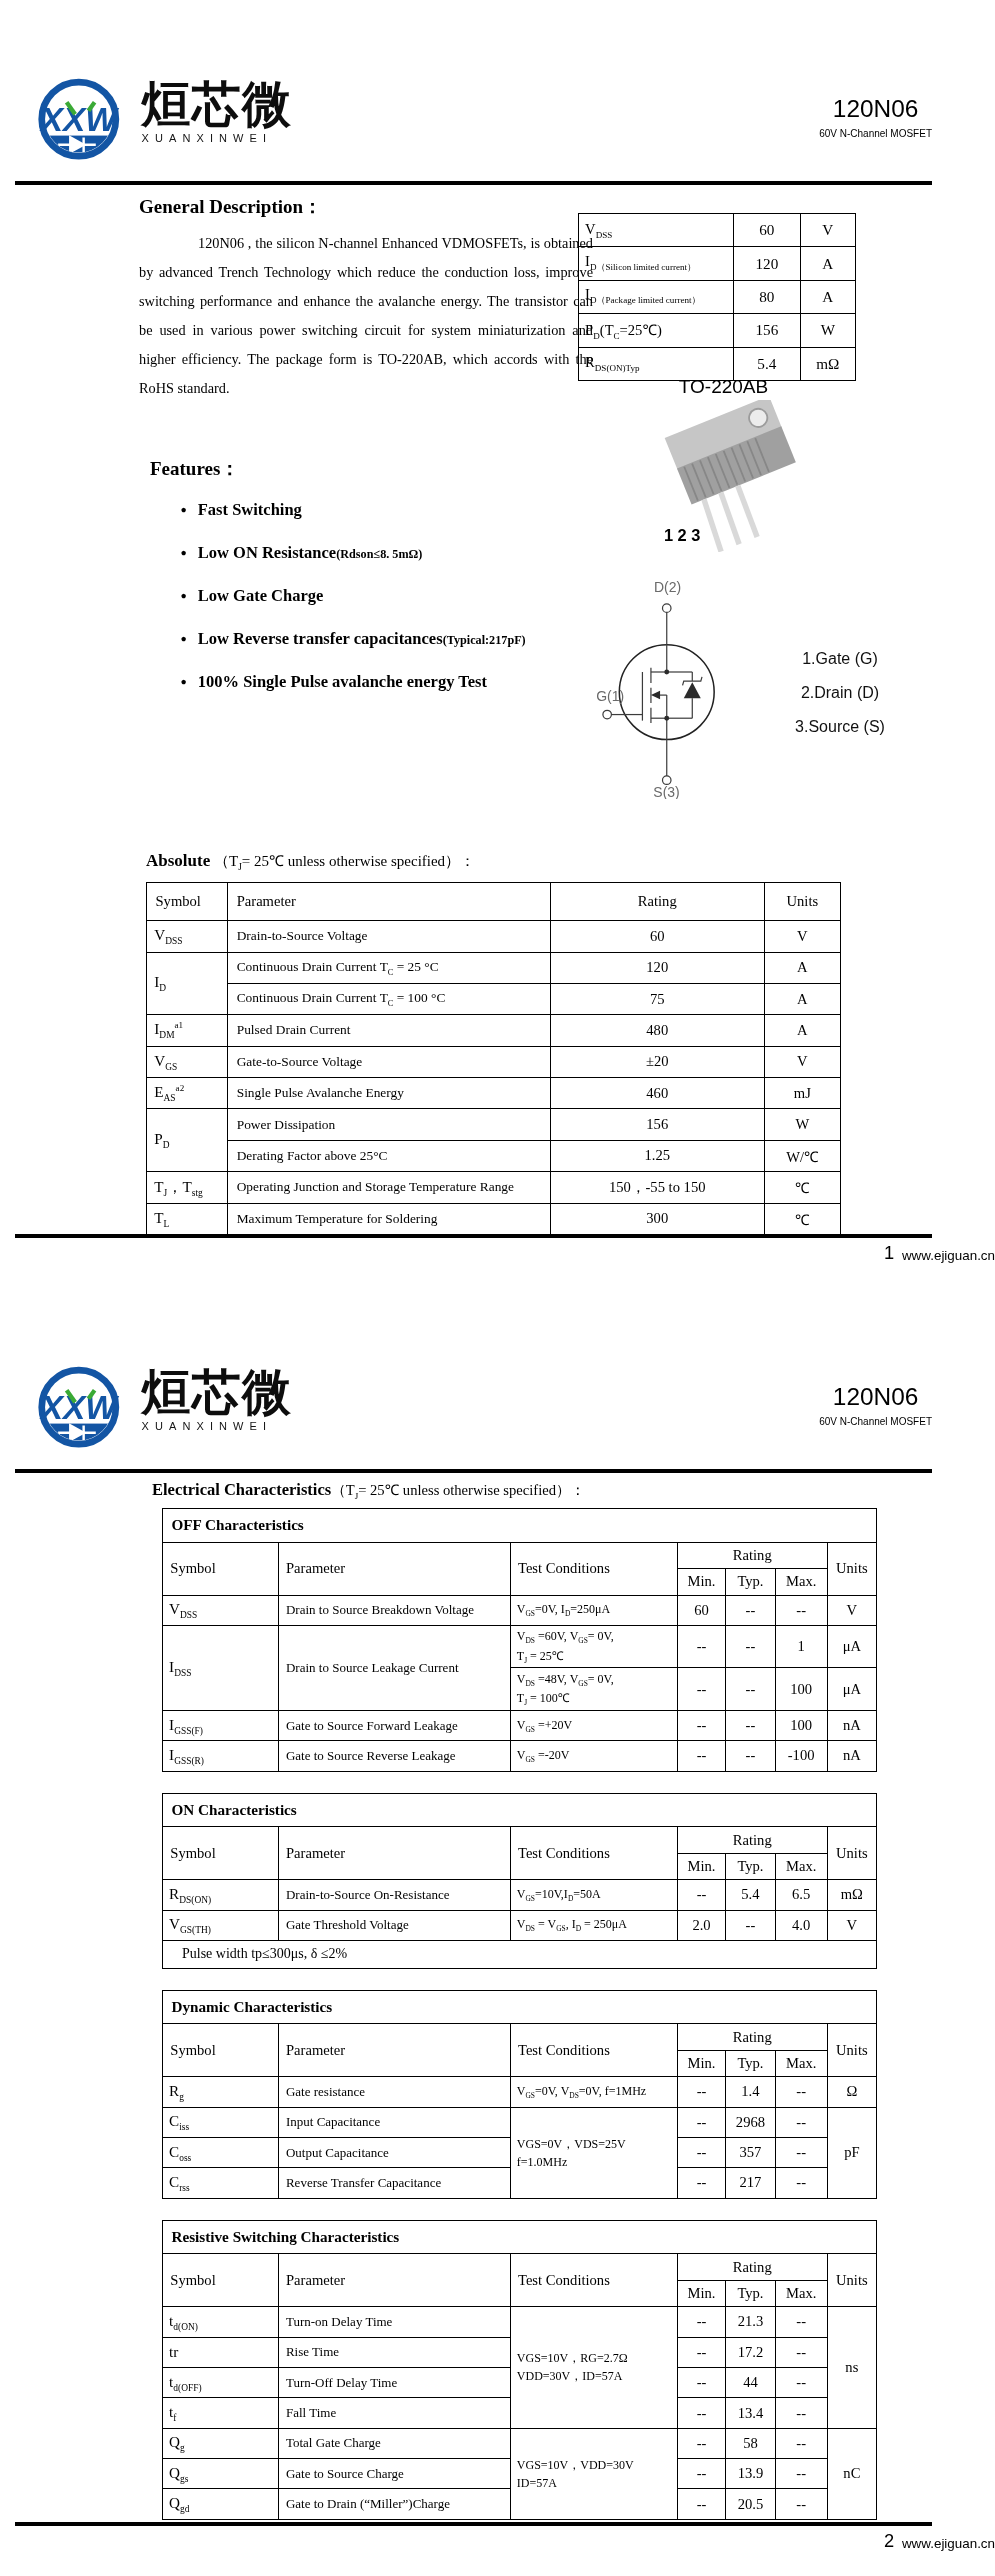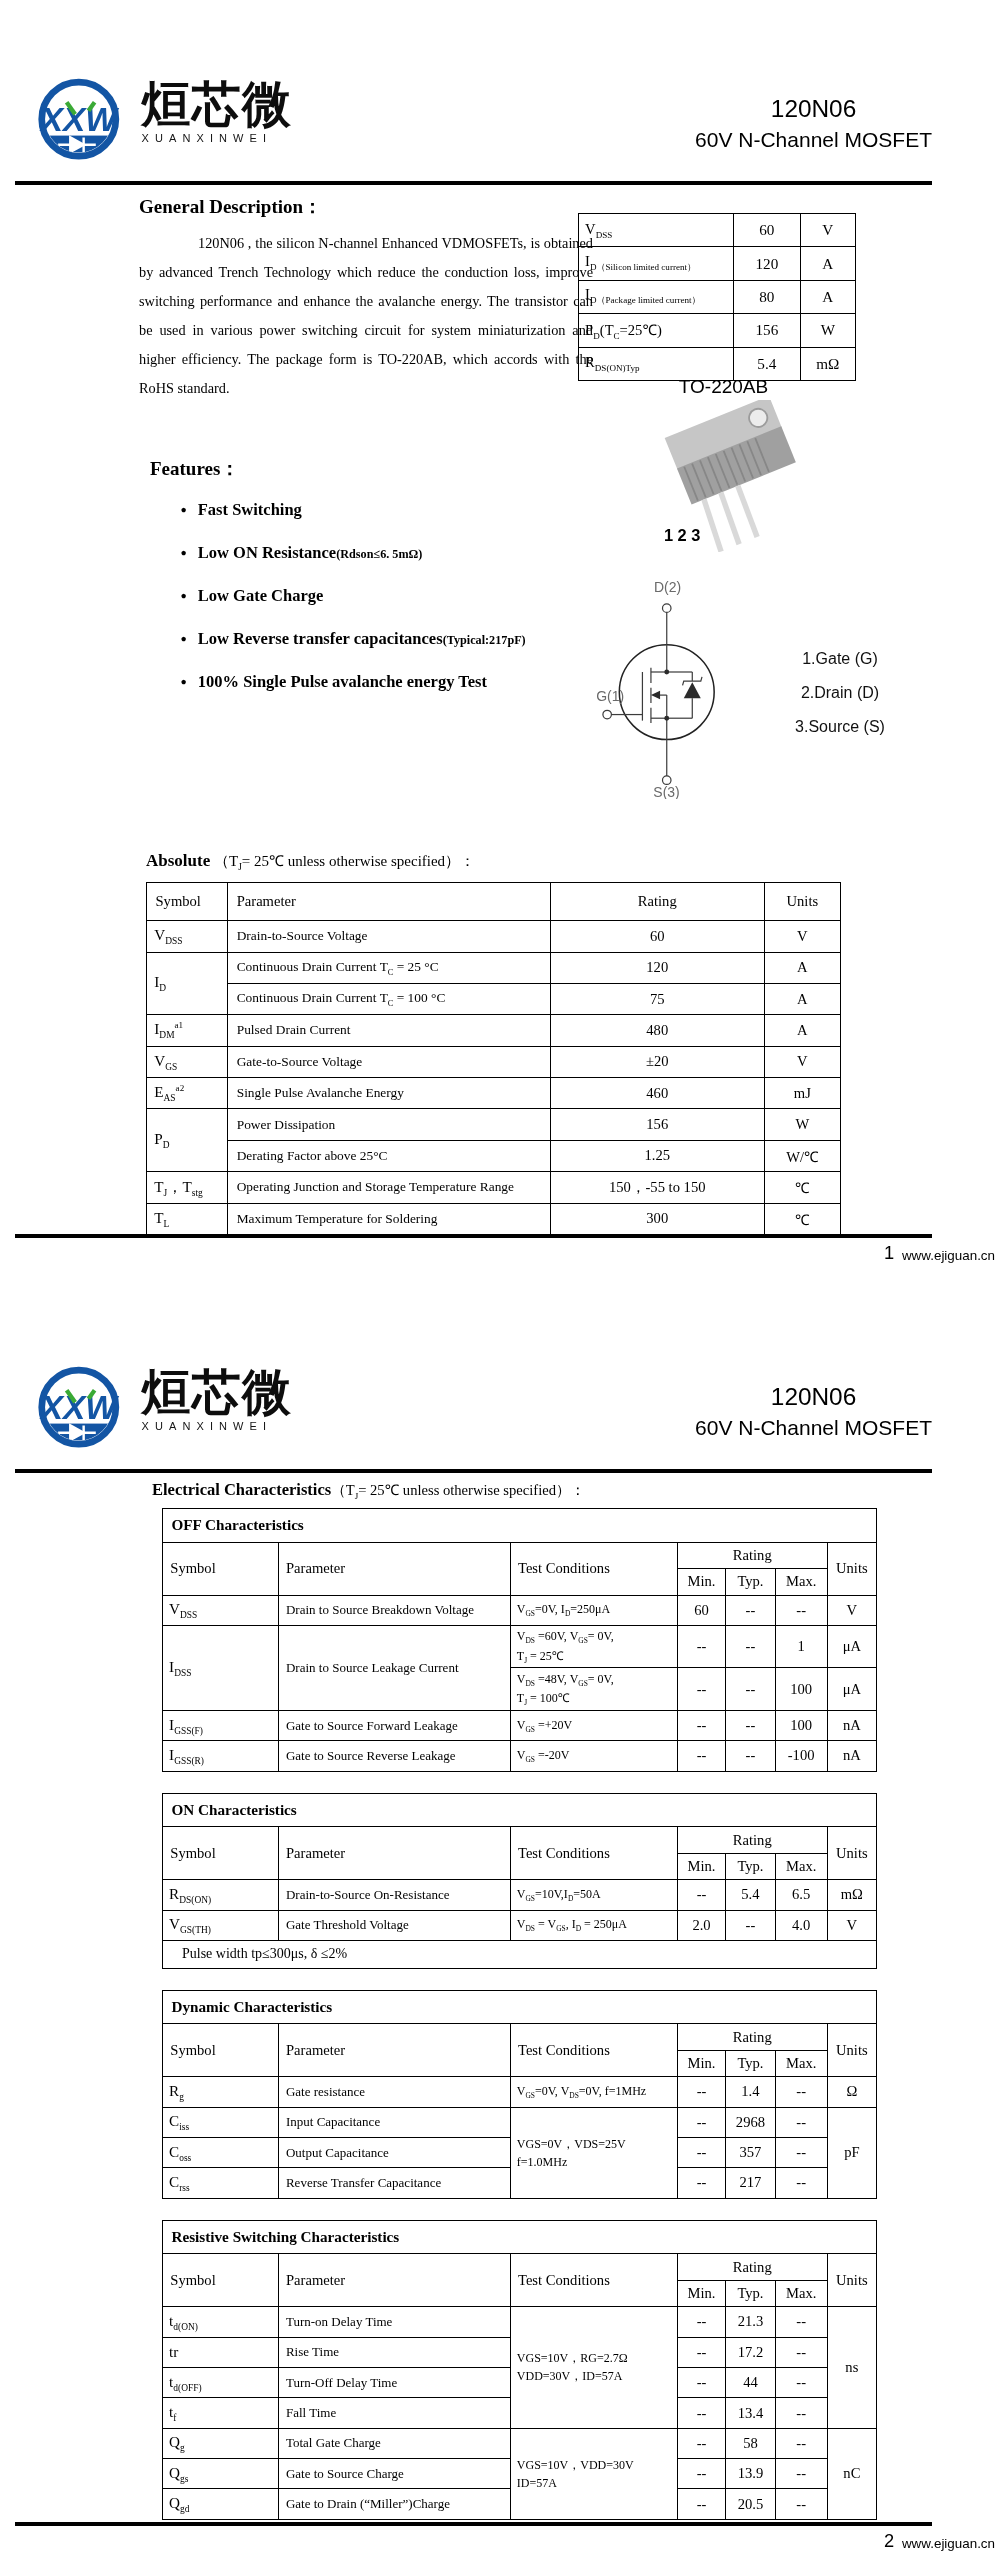--- a/index.html
+++ b/index.html
@@ -9,21 +9,21 @@
   #page1{top:0;} #page2{top:1288px;}
   .abs{position:absolute;gap:8px;}
 
   
   .logo-wrap{left:35px;top:73px;display:flex;align-items:flex-start;}
   .brand{margin-left:8.5px;padding-top:6.1px;}
   .brand-cn{font-family:"Liberation Sans",sans-serif;font-weight:bold;font-size:49px;line-height:1.05;letter-spacing:1.2px;color:#0d0d0d;}
   .brand-en{font-family:"Liberation Sans",sans-serif;font-size:11px;letter-spacing:6.1px;margin-top:1.2px;color:#141414;}
   .title-blk{right:63px;top:96px;text-align:right;font-family:"Liberation Sans",sans-serif;}
   .part-no{font-size:24.4px;line-height:1.1;text-align:center;}
-  .part-sub{font-size:21px;margin-top:4.9px;}
+  .part-sub{font-size:10px;margin-top:4.9px;}
   .hrule{left:14.6px;width:917px;height:4.3px;background:#000;}
   .rule-top{top:181px;}
 
   
   .gen{left:139px;top:194px;width:454px;}
   .h-serif{font-size:19px;font-weight:bold;margin:0;}
   .gen p{margin:8.5px 0 0;font-size:14.3px;line-height:2.03;text-align:justify;text-indent:59px;}
 
   table{border-collapse:collapse;table-layout:fixed;}
   td{overflow:hidden;}
@@ -194,21 +194,21 @@
       <h2 class="h-serif">Features：</h2>
       <ul>
         <li>
             <span class="bullet">●</span>
             <span class="f-main">Fast Switching</span>
             <span class="f-note"></span>
           </li>
         <li>
             <span class="bullet">●</span>
             <span class="f-main">Low ON Resistance</span>
-            <span class="f-note">(Rdson≤6. 5mΩ)</span>
+            <span class="f-note">(Rdson≤8. 5mΩ)</span>
           </li>
         <li>
             <span class="bullet">●</span>
             <span class="f-main">Low Gate Charge</span>
             <span class="f-note"></span>
           </li>
         <li>
             <span class="bullet">●</span>
             <span class="f-main">Low Reverse transfer capacitances</span>
             <span class="f-note">(Typical:217pF)</span>

